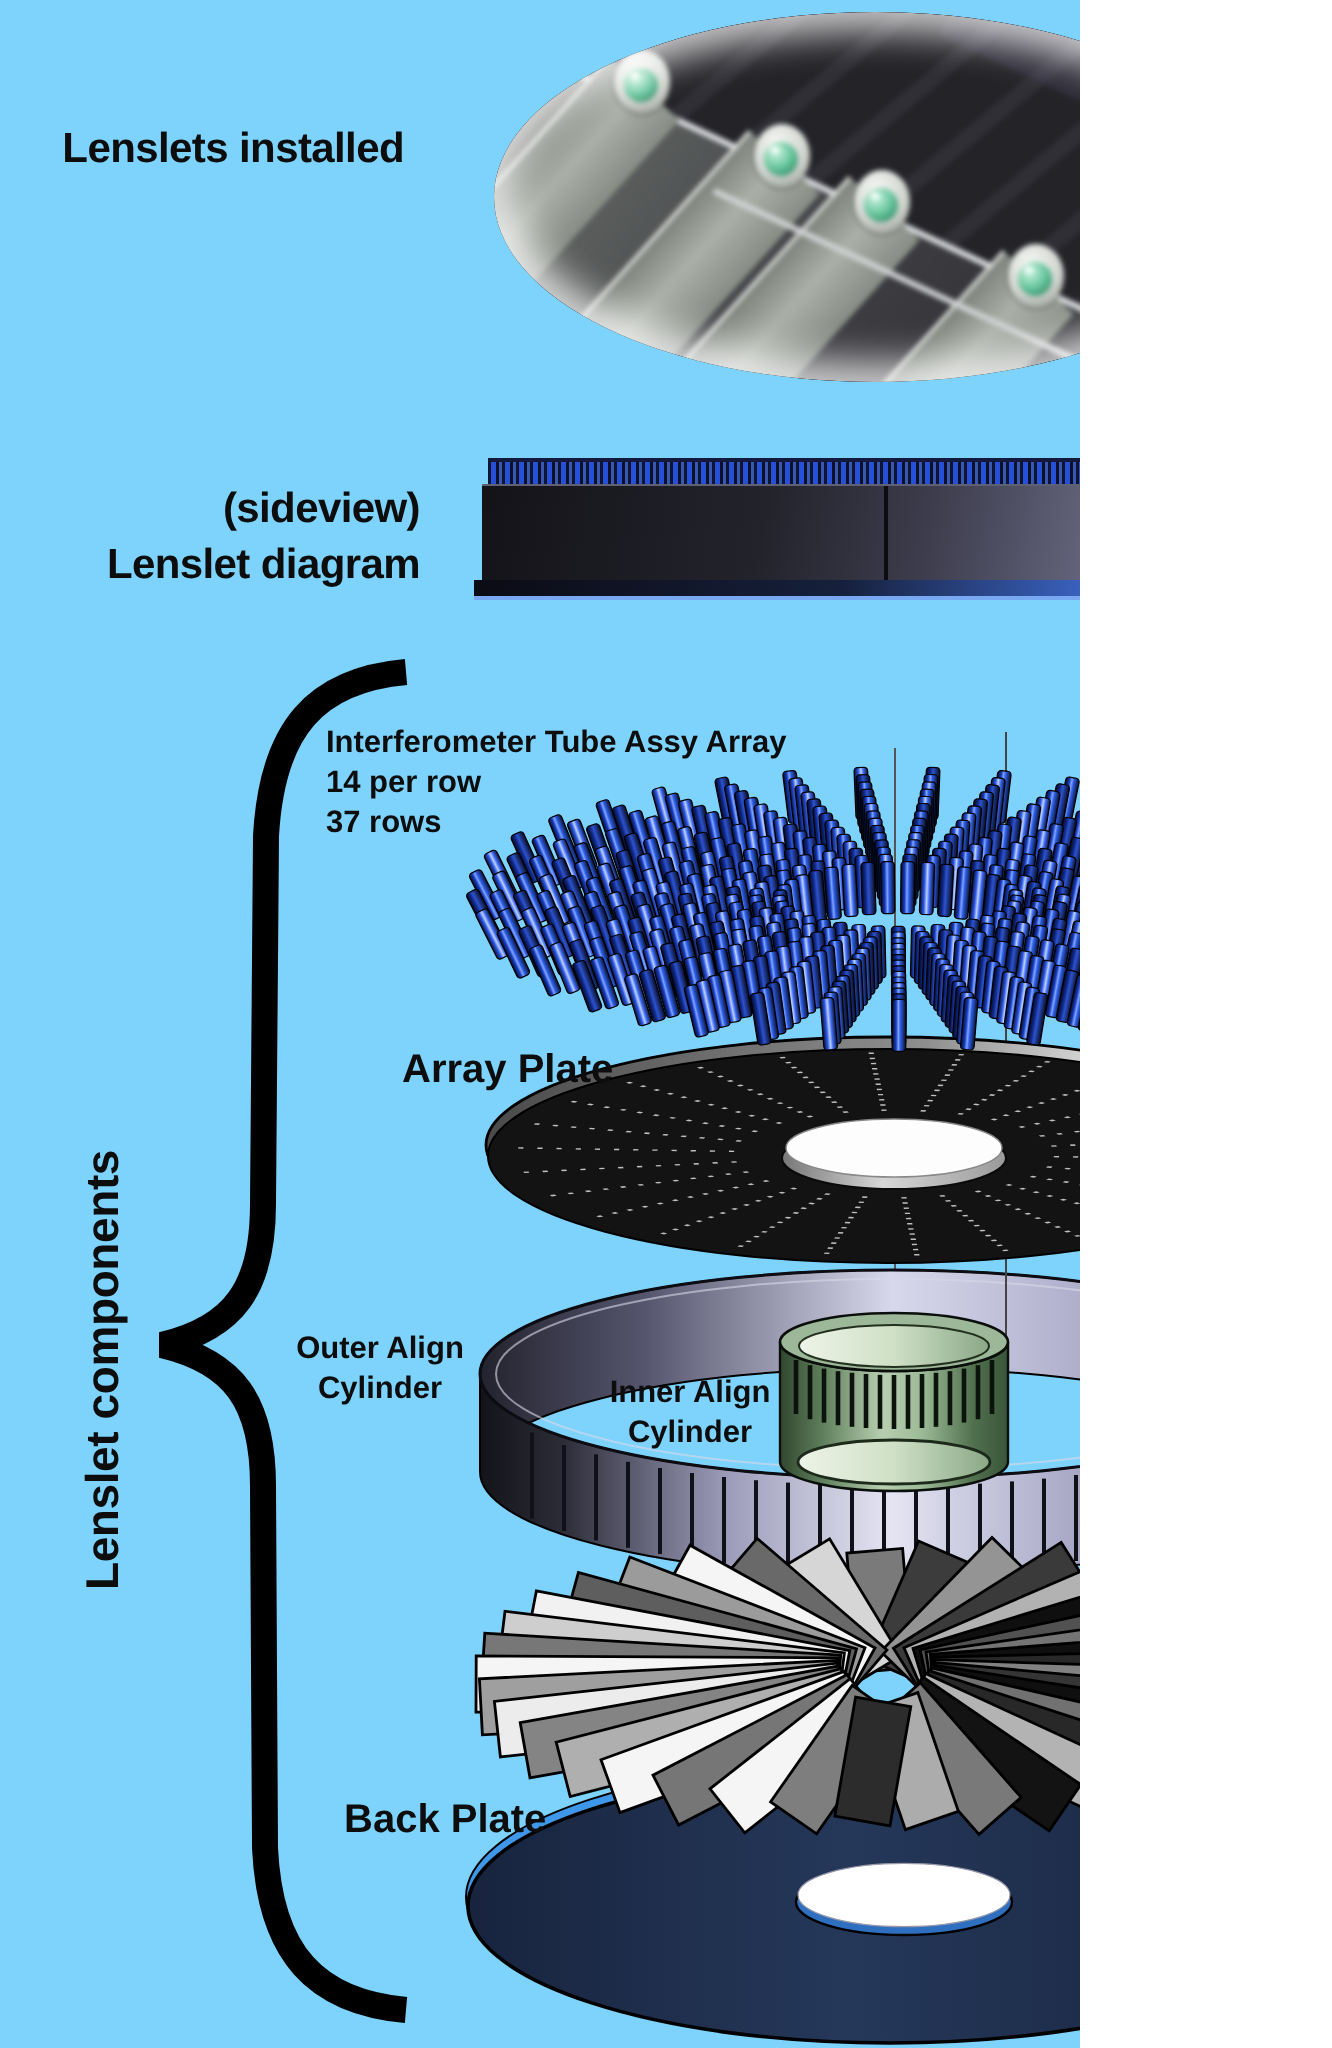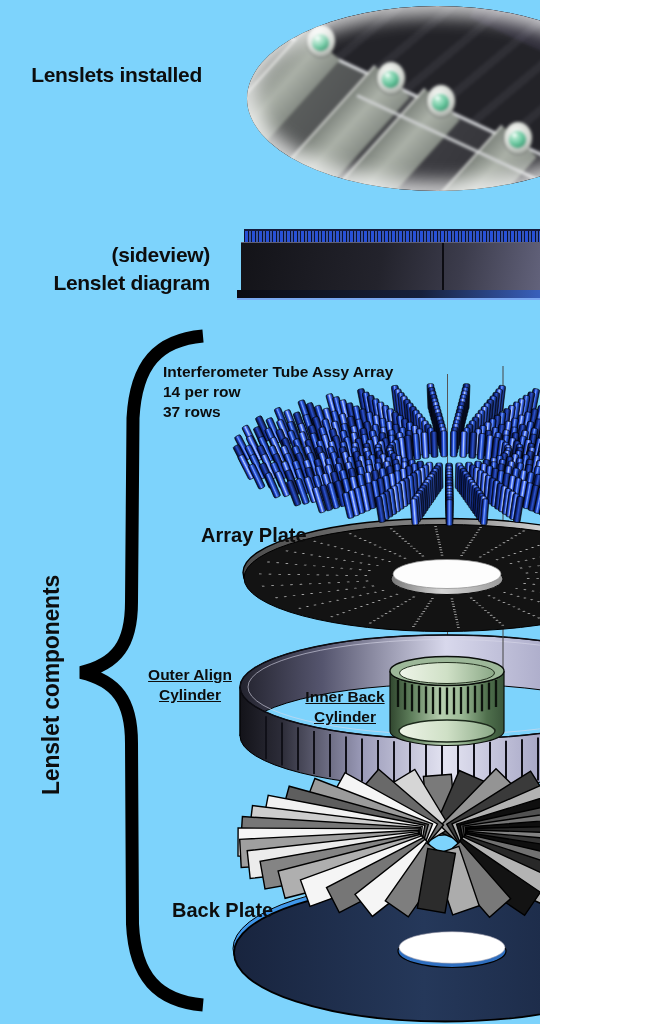--- a/index.html
+++ b/index.html
@@ -1,20 +1,20 @@
 <!DOCTYPE html>
 <html><head>
 <meta charset="utf-8">
 <style>
   html,body{margin:0;padding:0;background:#fff;}
   #canvas{position:relative;width:540px;height:1024px;background:#7dd3fc;overflow:hidden;
           font-family:"Liberation Sans",sans-serif;color:#0d0d0d;}
   .cap{position:absolute;font-weight:bold;font-size:21px;line-height:28px;text-align:right;letter-spacing:-.3px;}
   .lbl{position:absolute;font-weight:bold;font-size:15.5px;line-height:20px;z-index:5;}
-  .ctr{text-align:center;text-decoration:underline;}
+  .ctr{text-align:center;}
   
   #photo{position:absolute;left:247px;top:6px;width:381px;height:185px;border-radius:50%;
          overflow:hidden;background:#46464b;}
   .ph-blur{position:absolute;inset:-8px;filter:blur(1.4px) saturate(.9);}
   .ph-base{position:absolute;inset:0;
      background:linear-gradient(125deg,#85887f 0%,#5a5d5c 25%,#3c3c41 55%,#2e2e33 80%,#35323e 100%);}
   .ph-panel{position:absolute;left:-22px;top:-186px;width:640px;height:190px;
      transform:rotate(25deg);transform-origin:left bottom;
      background:repeating-linear-gradient(115deg,#232329 0 26px,#2f2f36 26px 34px);
      border-bottom:3px solid #dcdee1;}
@@ -841,17 +841,17 @@
     <div>Interferometer Tube Assy Array</div>
     <div>14 per row</div>
     <div>37 rows</div>
   </div>
   <div class="lbl" style="left:201px;top:525px;font-size:20px;">Array Plate</div>
   <div class="lbl ctr" style="left:138px;top:665px;width:104px;">
     <div>Outer Align</div>
     <div>Cylinder</div>
   </div>
   <div class="lbl ctr" style="left:292px;top:687px;width:106px;">
-    <div>Inner Back</div>
+    <div>Inner Align</div>
     <div>Cylinder</div>
   </div>
   <div class="lbl" style="left:172px;top:900px;font-size:20px;">Back Plate</div>
 </div>
 
 </body></html>

